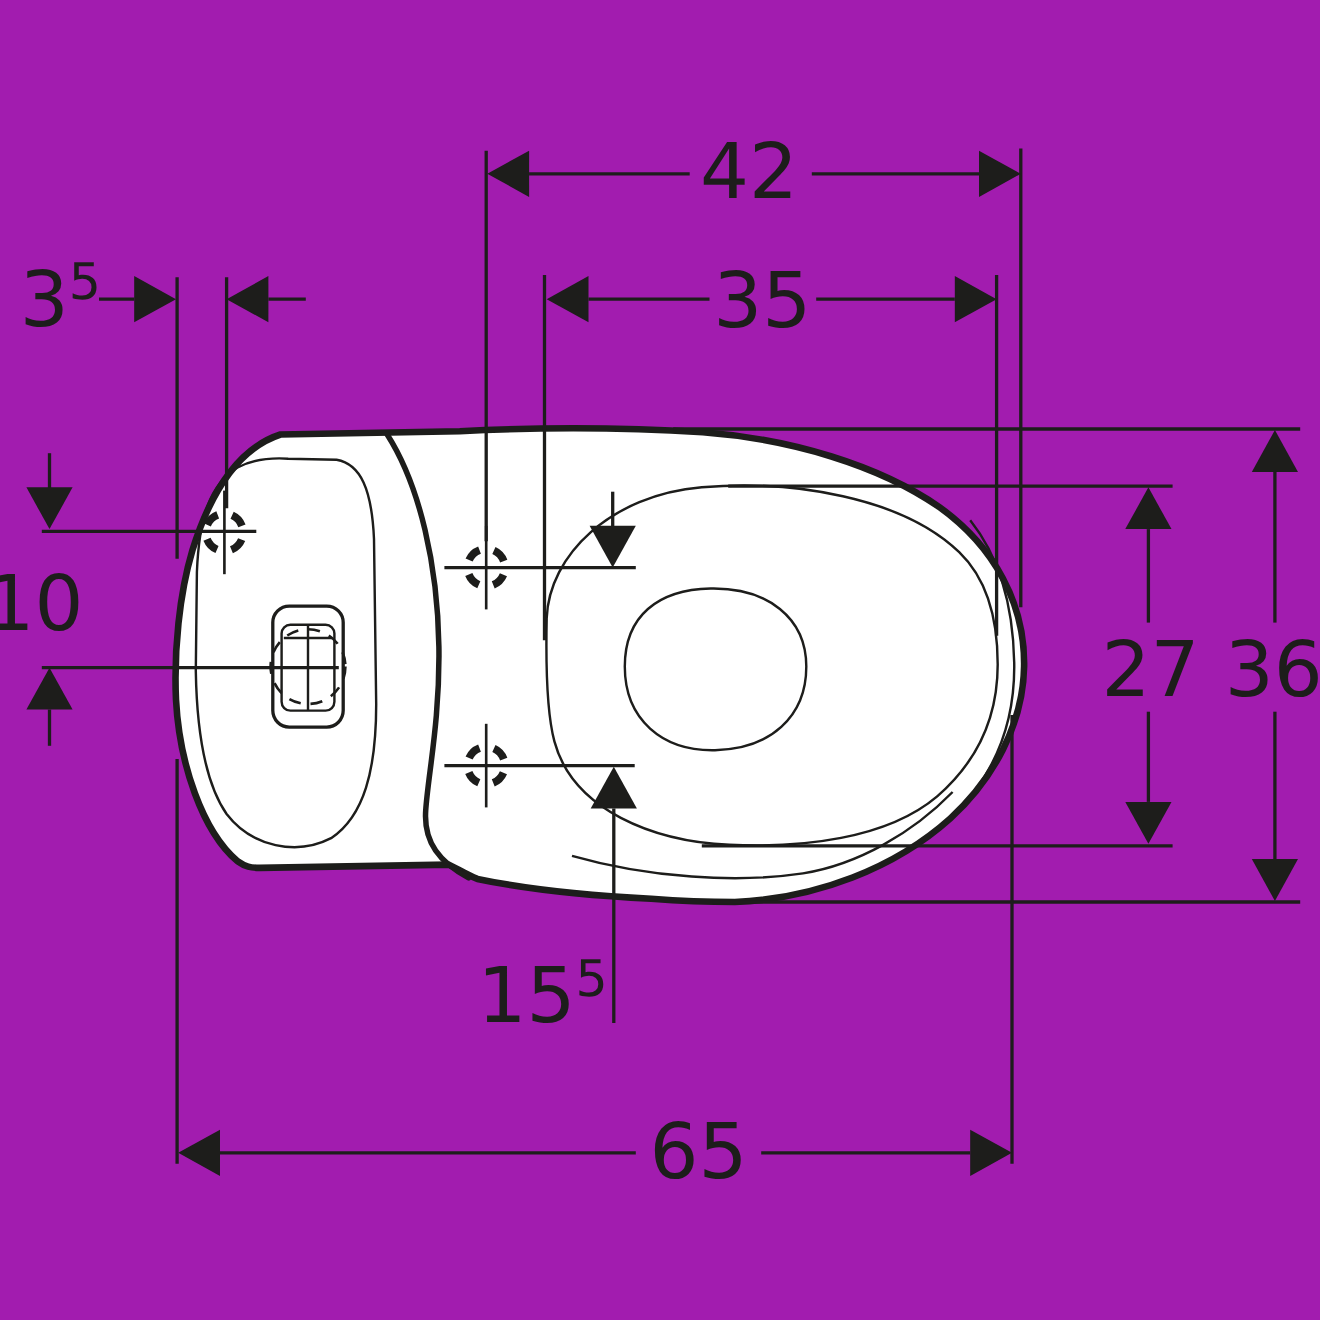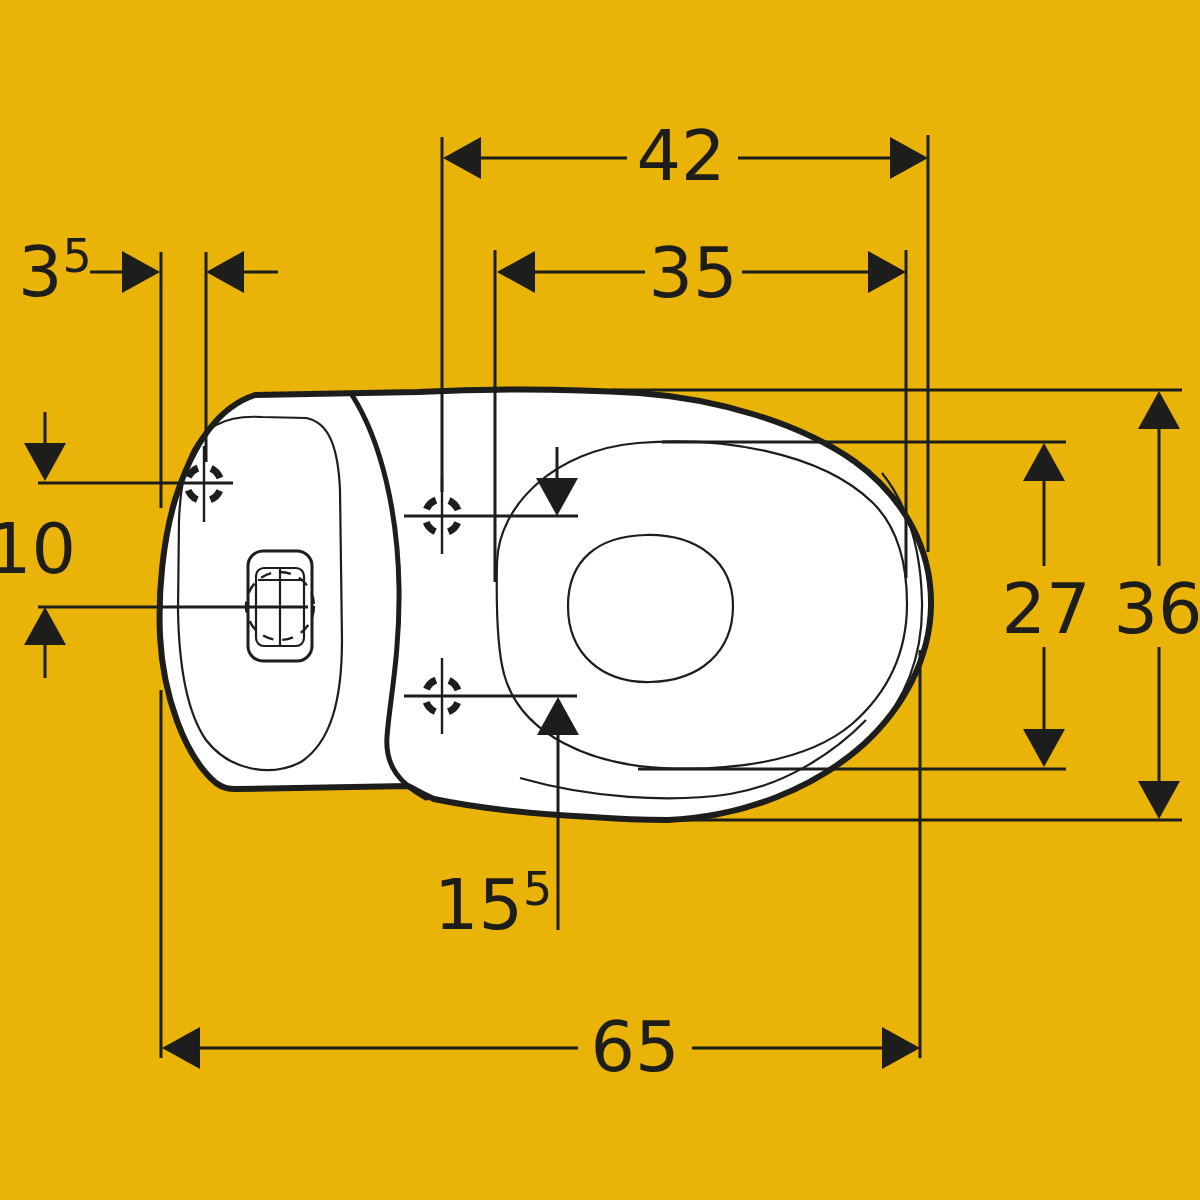--- a/index.html
+++ b/index.html
@@ -7,21 +7,21 @@
     padding: 0;
     width: 1200px;
     height: 1200px;
     background: #ffffff;
     font-family: "DejaVu Sans", sans-serif;
   }
   .stage {
     width: 1200px;
     height: 1200px;
     position: relative;
-    background: #eab308;
+    background: #a21caf;
   }
   svg { display: block; }
   .outline      { fill: #ffffff; stroke: #1d1d1b; stroke-width: 6; stroke-linejoin: round; }
   .thickline    { fill: none;    stroke: #1d1d1b; stroke-width: 5; stroke-linecap: round; }
   .thin         { fill: none;    stroke: #1d1d1b; stroke-width: 2.2; }
   .dim          { fill: none;    stroke: #1d1d1b; stroke-width: 3; }
   .arrow        { fill: #1d1d1b; stroke: none; }
   .cross-v      { stroke: #1d1d1b; stroke-width: 2.4; }
   .cross-ring   { fill: none; stroke: #1d1d1b; stroke-width: 7;
                   stroke-dasharray: 13.3 13.4; stroke-dashoffset: -6.7; }

